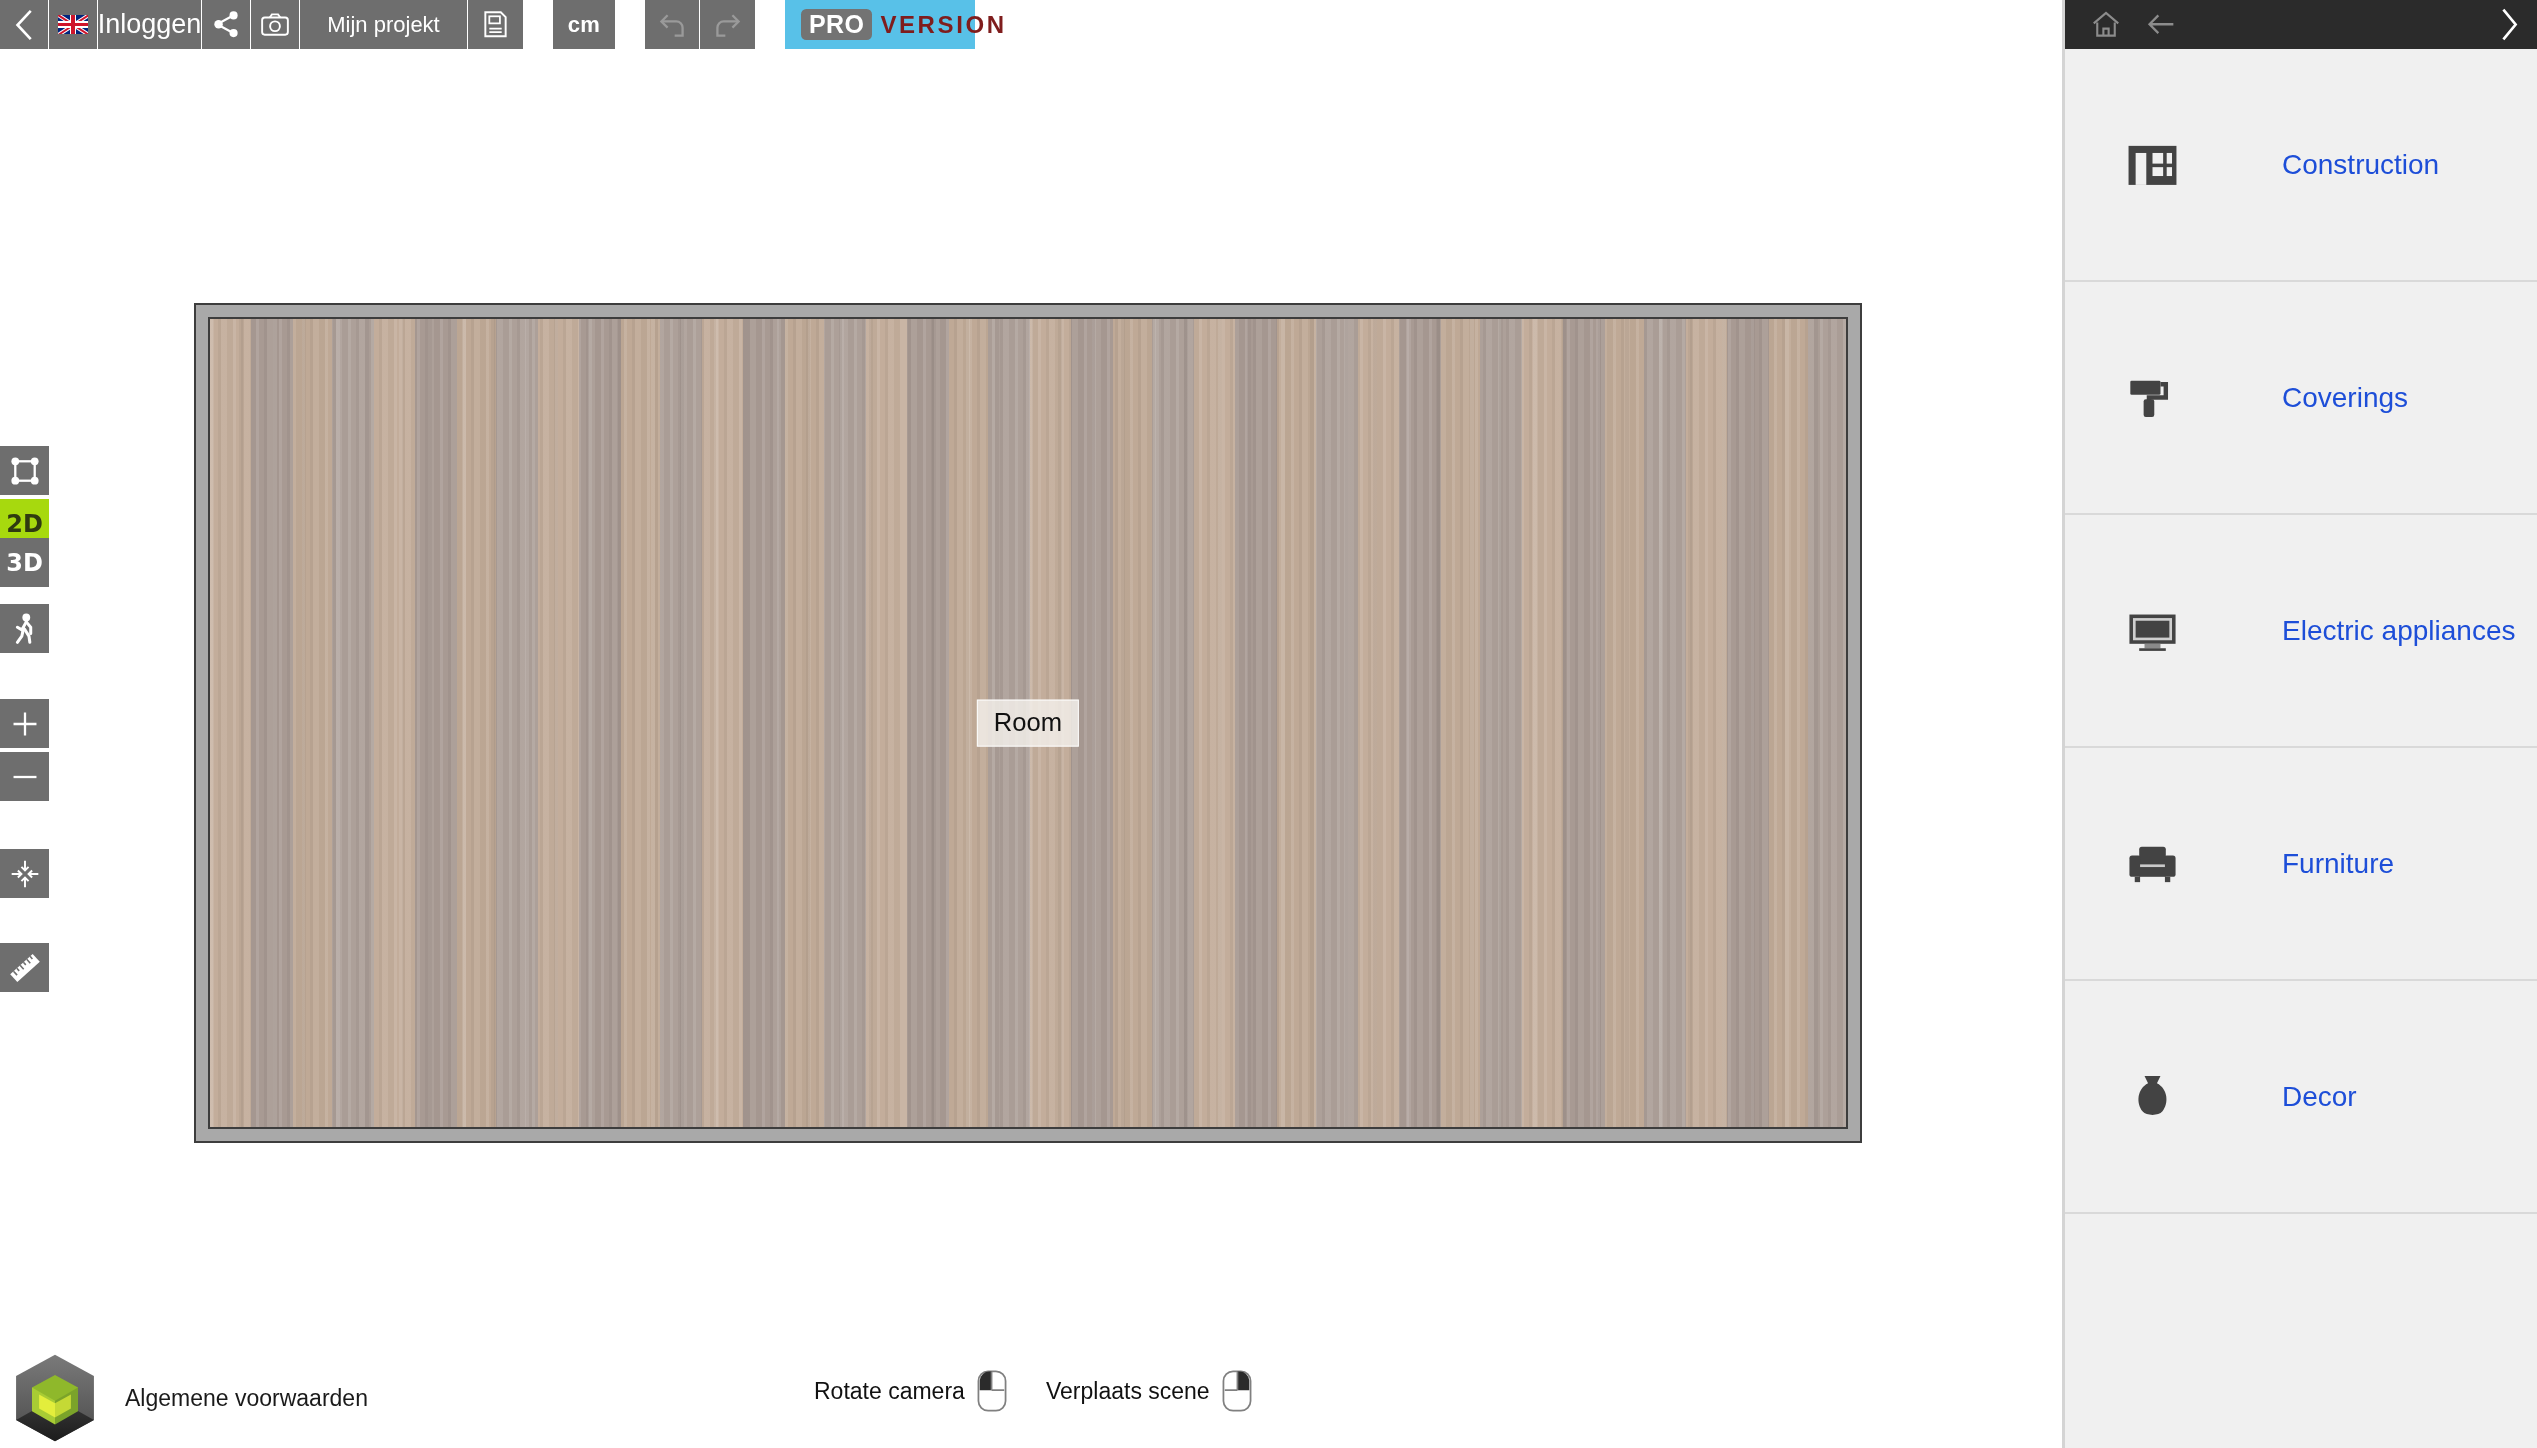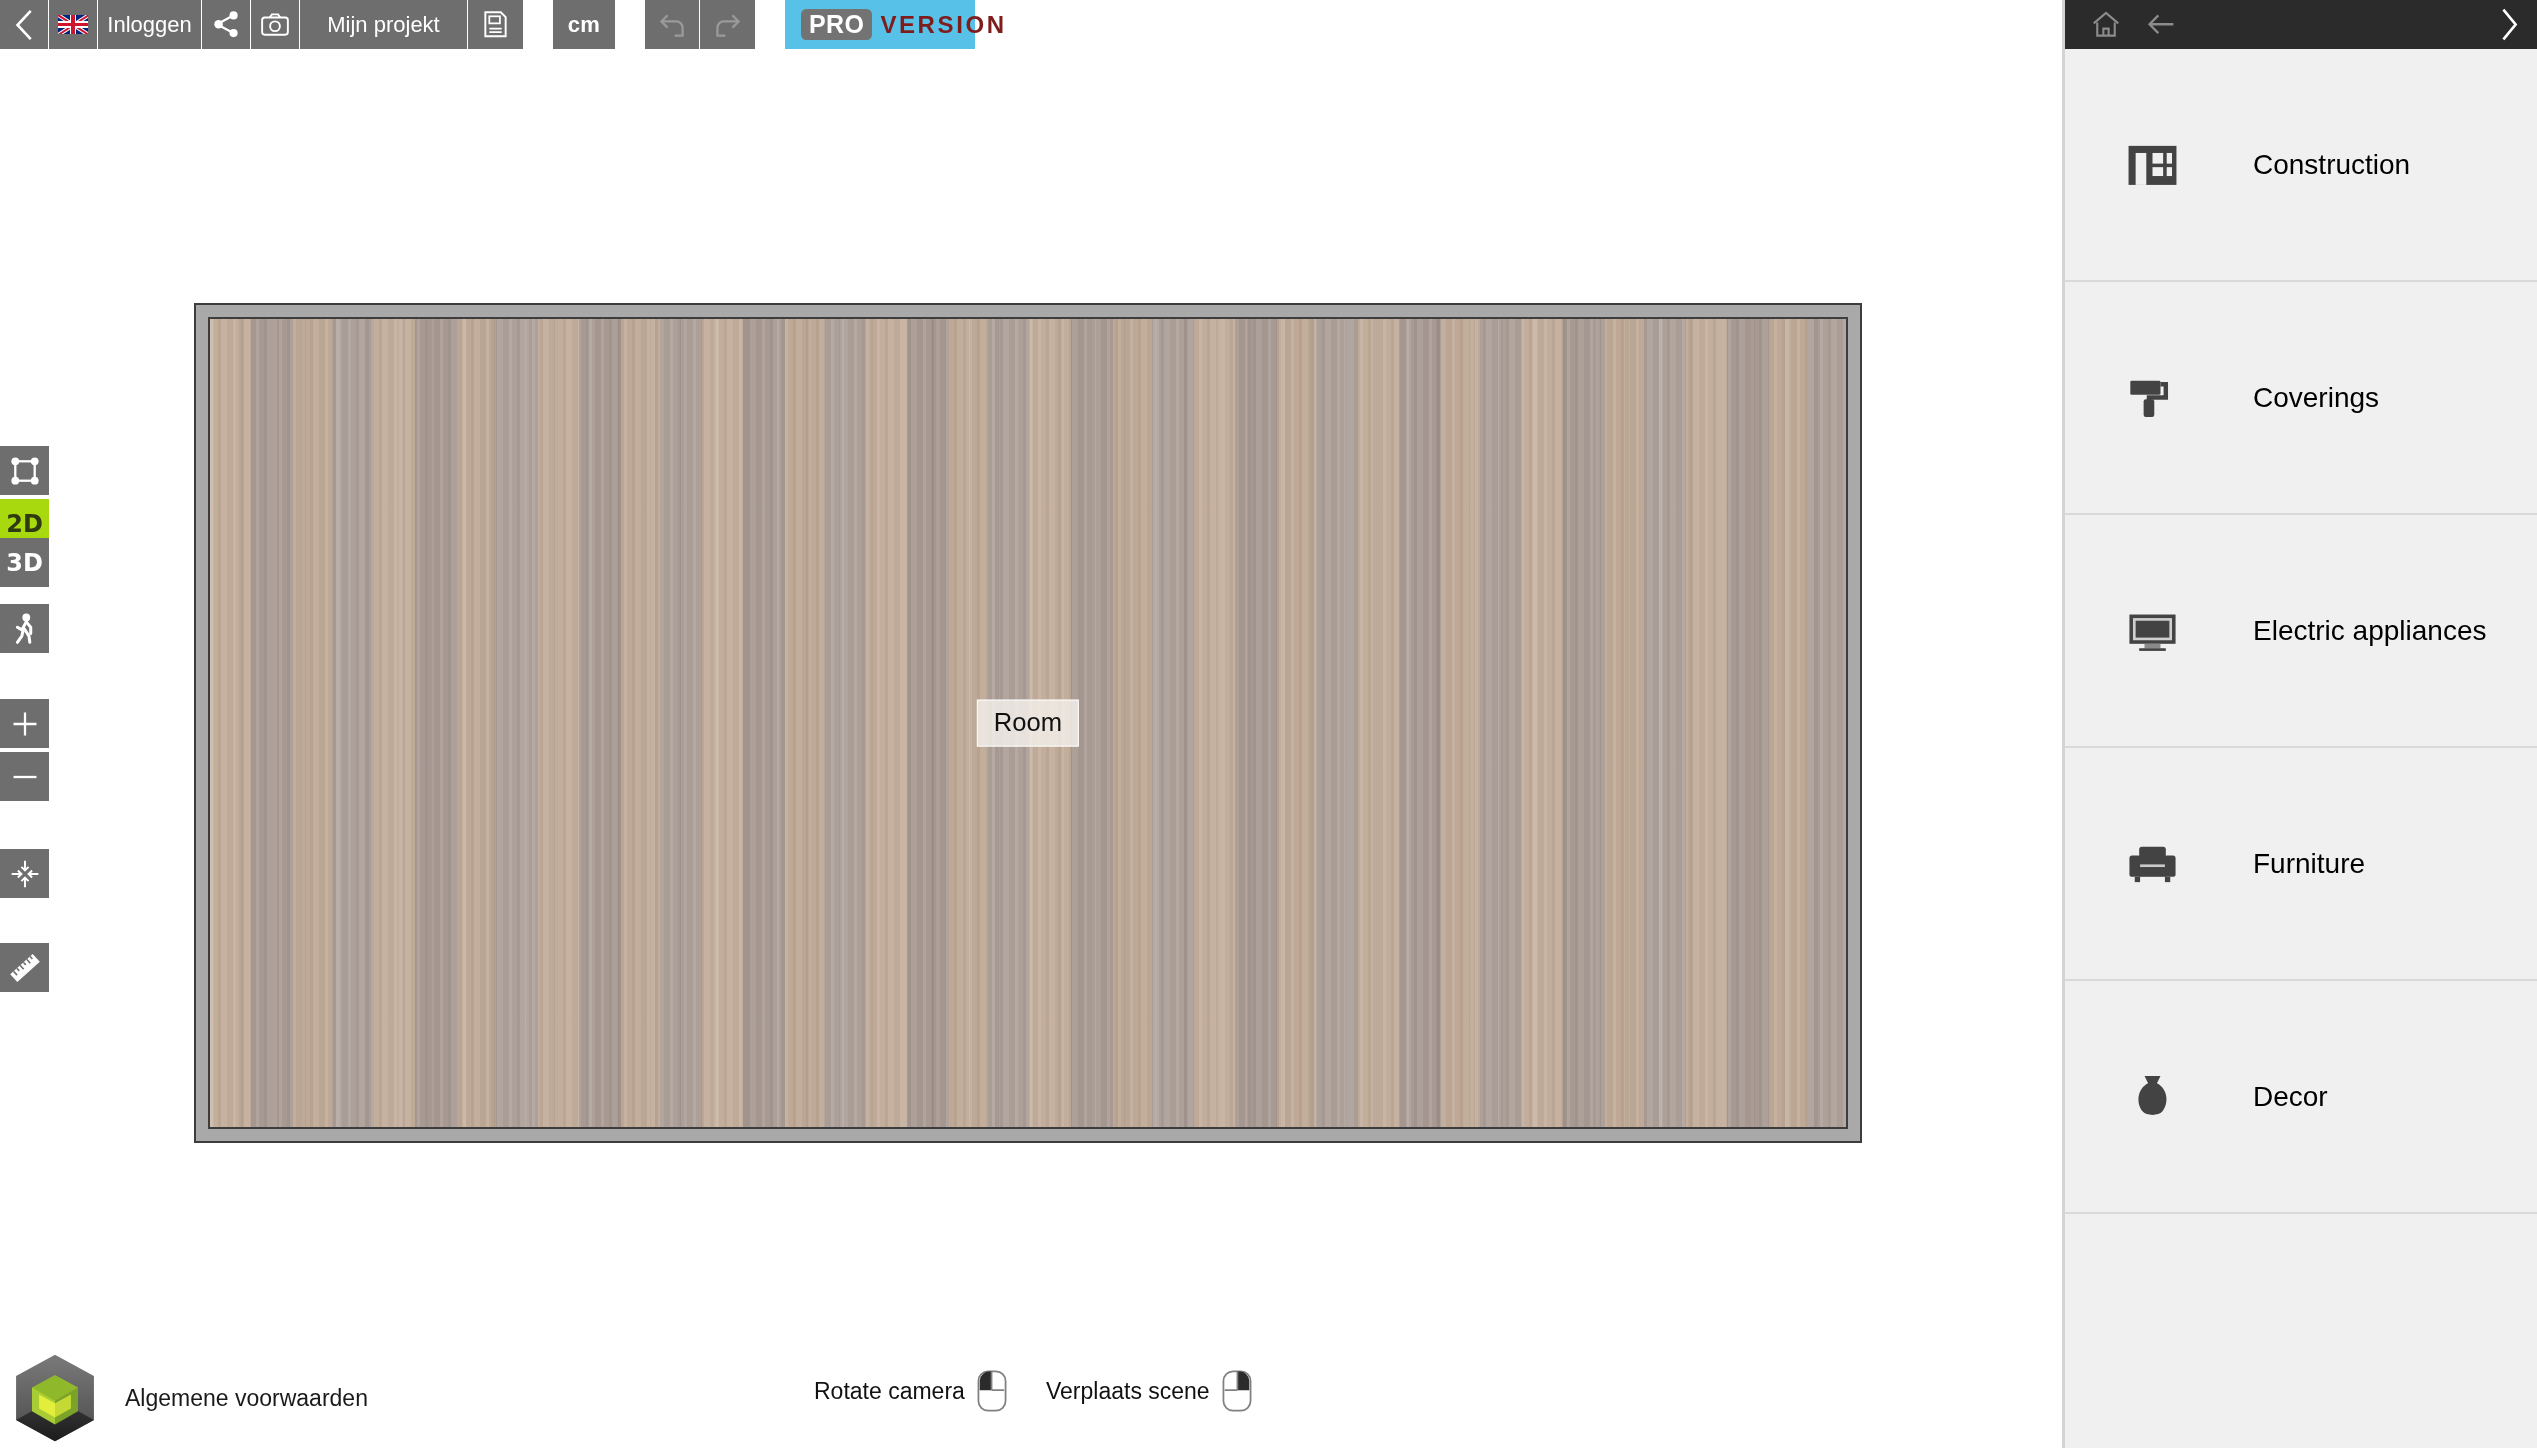--- a/index.html
+++ b/index.html
@@ -22,21 +22,21 @@
     height: 49px;
     display: flex; align-items: center; justify-content: center;
     color: #ffffff;
     border-right: 1.8px solid #ffffff;
     position: relative;
   }
   .tb-btn.nosep { border-right: none; }
   .tb-gap { width: 30px; height: 49px; background: #ffffff; }
   .tb-back { width: 49px; }
   .tb-flag { width: 49px; }
-  .tb-login { width: 104px; font-size: 22px; }
+  .tb-login { width: 104px; font-size: 27px; }
   .tb-share { width: 49px; }
   .tb-cam { width: 49px; }
   .tb-proj { width: 168px; font-size: 22px; }
   .tb-save { width: 55px; }
   .tb-cm { width: 62px; font-size: 22px; font-weight: 600; letter-spacing: 0.4px; }
   .tb-undo { width: 55px; }
   .tb-redo { width: 55px; }
 
   .pro-badge {
     height: 49px; width: 190px;
@@ -166,21 +166,21 @@
   #rp-next { position: absolute; right: 17.6px; top: 0; height: 49px; display: flex; align-items: center; }
   #rp-list { height: 1399px; }
   .cat {
     height: 233px;
     display: flex; align-items: center;
     border-bottom: 2.6px solid #d9d9d9;
     background: #f0f0f0;
     padding-left: 55px;
   }
   .cat-icon { width: 64px; height: 64px; display: flex; align-items: center; justify-content: center; flex: 0 0 64px; }
-  .cat-label { margin-left: 69px; font-size: 28px; color: #000000; }
+  .cat-label { margin-left: 98px; font-size: 28px; color: #1d4ed8; }
 </style>
 </head>
 <body>
 
 <div id="app">
 
   <div id="topbar">
 
     <div class="tb-btn tb-back">
       <svg width="19.4" height="32" viewBox="0 0 22 36">

